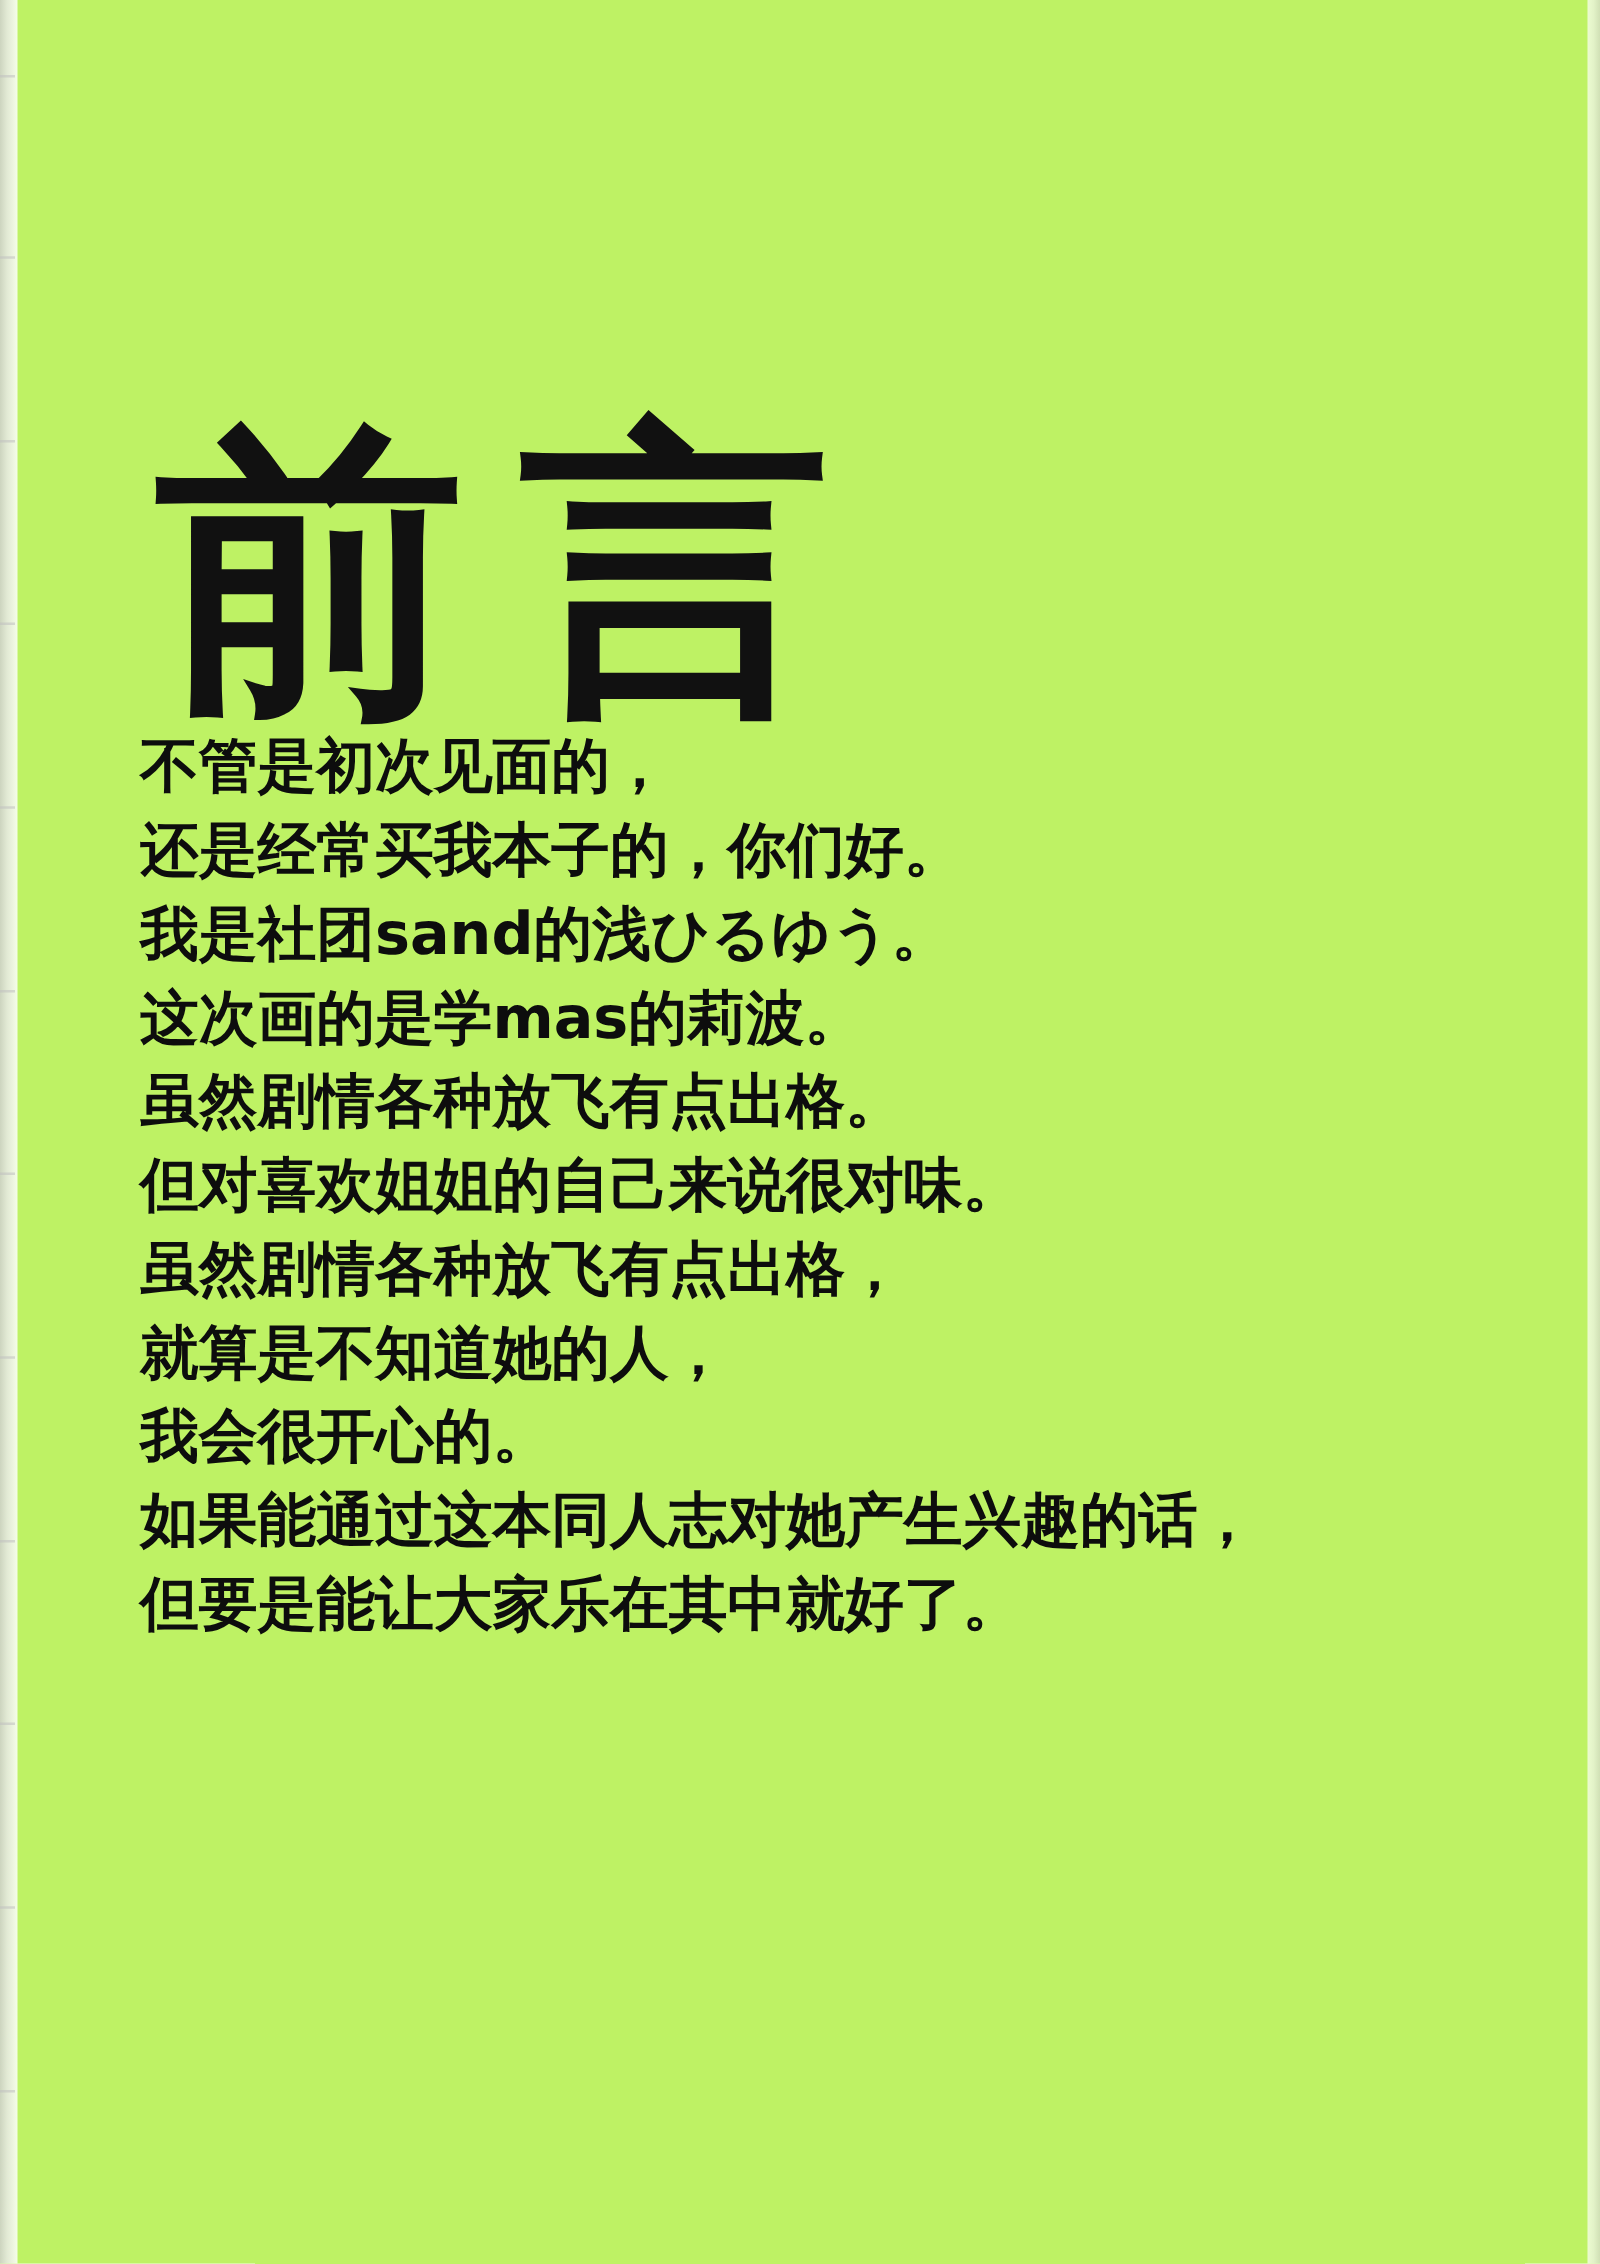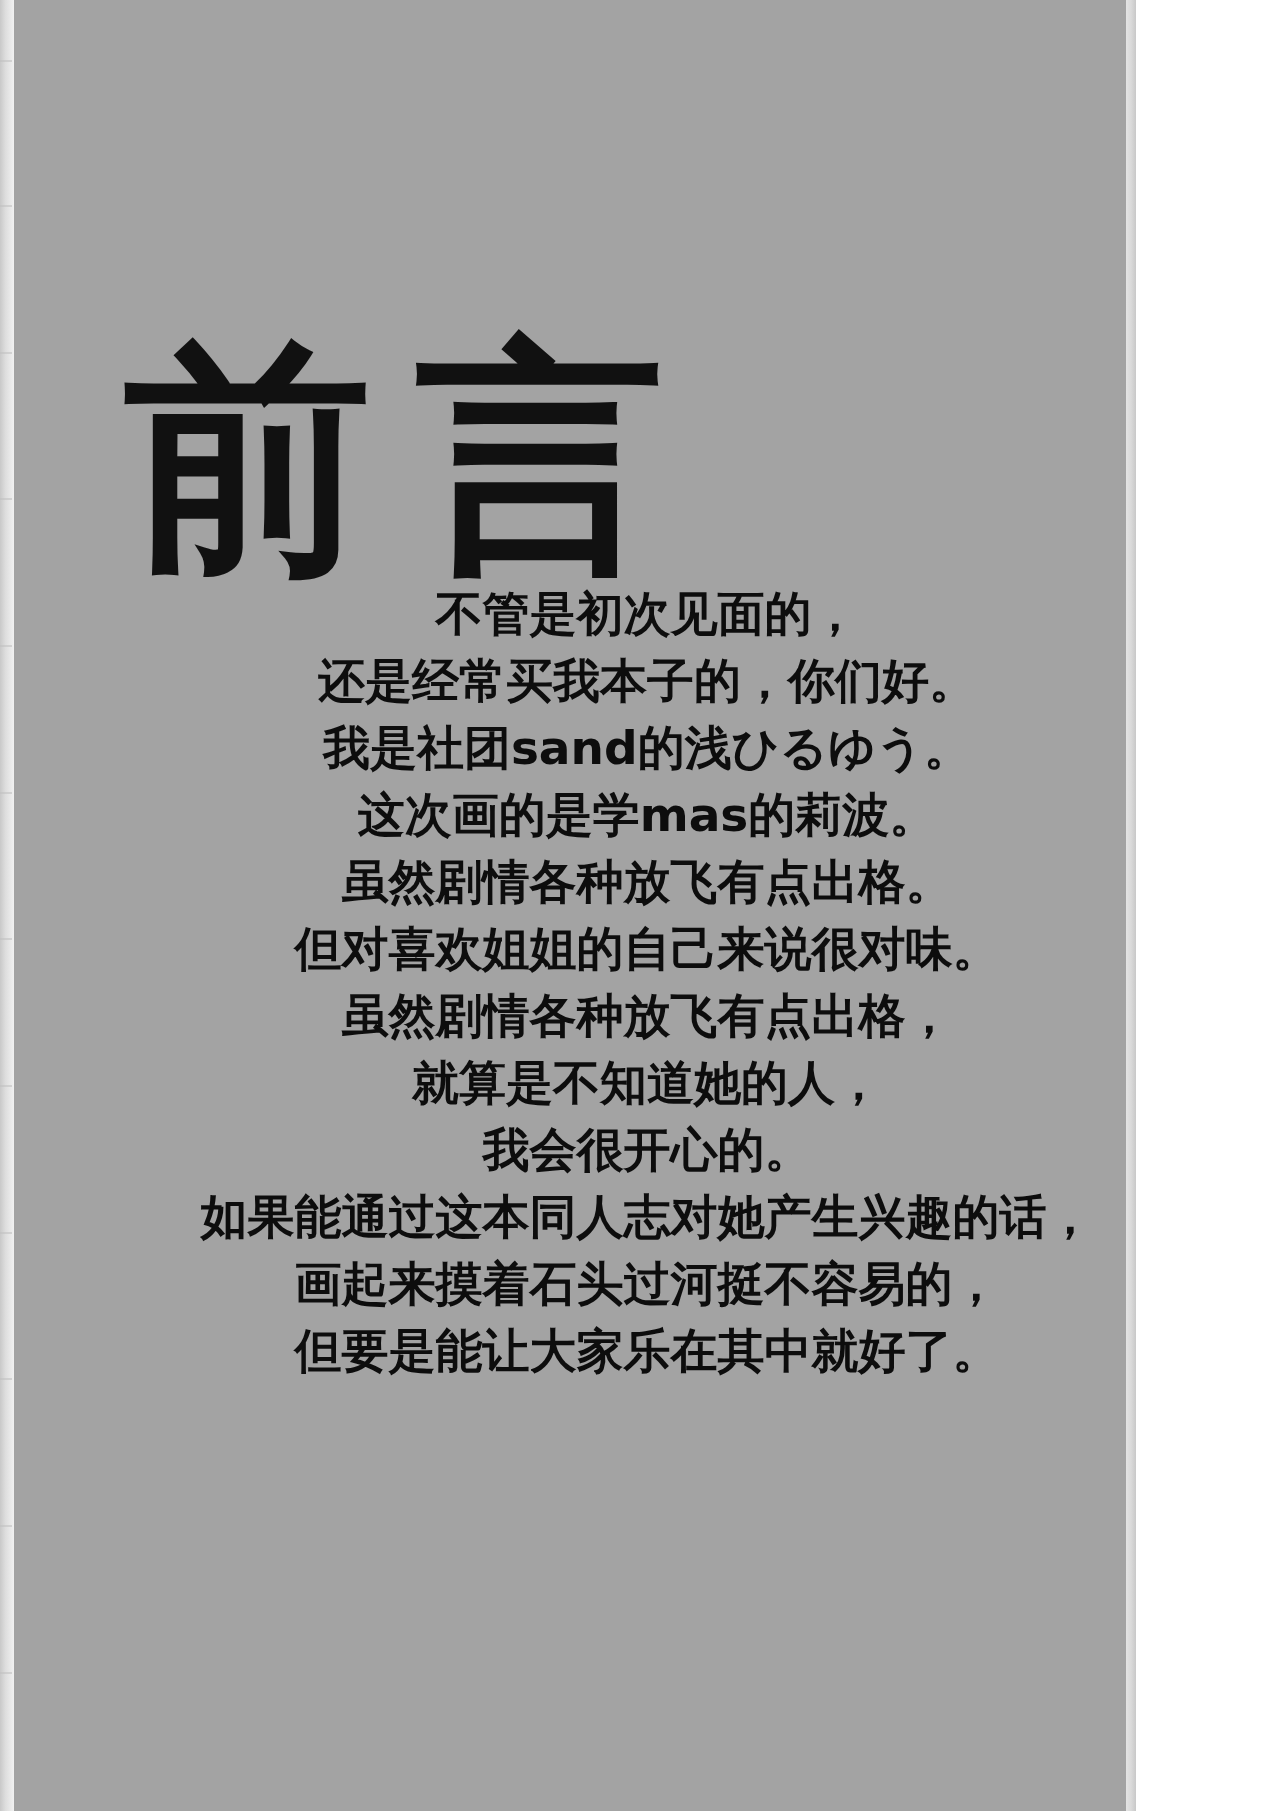--- a/index.html
+++ b/index.html
@@ -13,24 +13,23 @@
     position: relative;
     font-family: "DejaVu Sans", "Liberation Sans", sans-serif;
     overflow: hidden;
   }
 
   
   .page {
     position: absolute;
     left: 0;
     top: 0;
-    width: 1136px;
+    width: 1280px;
     height: 1811px;
-    background: #a3a3a3;
-    text-align: center;
+    background: #bef264;
   }
 
   
   .scan-edge-left {
     position: absolute;
     left: 0;
     top: 0;
     width: 14px;
     height: 1811px;
     background: linear-gradient(to right, #cfcfcf 0%, #e8e8e8 40%, #ffffff 100%);
@@ -112,17 +111,16 @@
     <p>不管是初次见面的，</p>
     <p>还是经常买我本子的，你们好。</p>
     <p>我是社团sand的浅ひるゆう。</p>
     <p>这次画的是学mas的莉波。</p>
     <p>虽然剧情各种放飞有点出格。</p>
     <p>但对喜欢姐姐的自己来说很对味。</p>
     <p>虽然剧情各种放飞有点出格，</p>
     <p>就算是不知道她的人，</p>
     <p>我会很开心的。</p>
     <p>如果能通过这本同人志对她产生兴趣的话，</p>
-    <p>画起来摸着石头过河挺不容易的，</p>
     <p>但要是能让大家乐在其中就好了。</p>
   </div>
 
 </div>
 
 </body></html>

